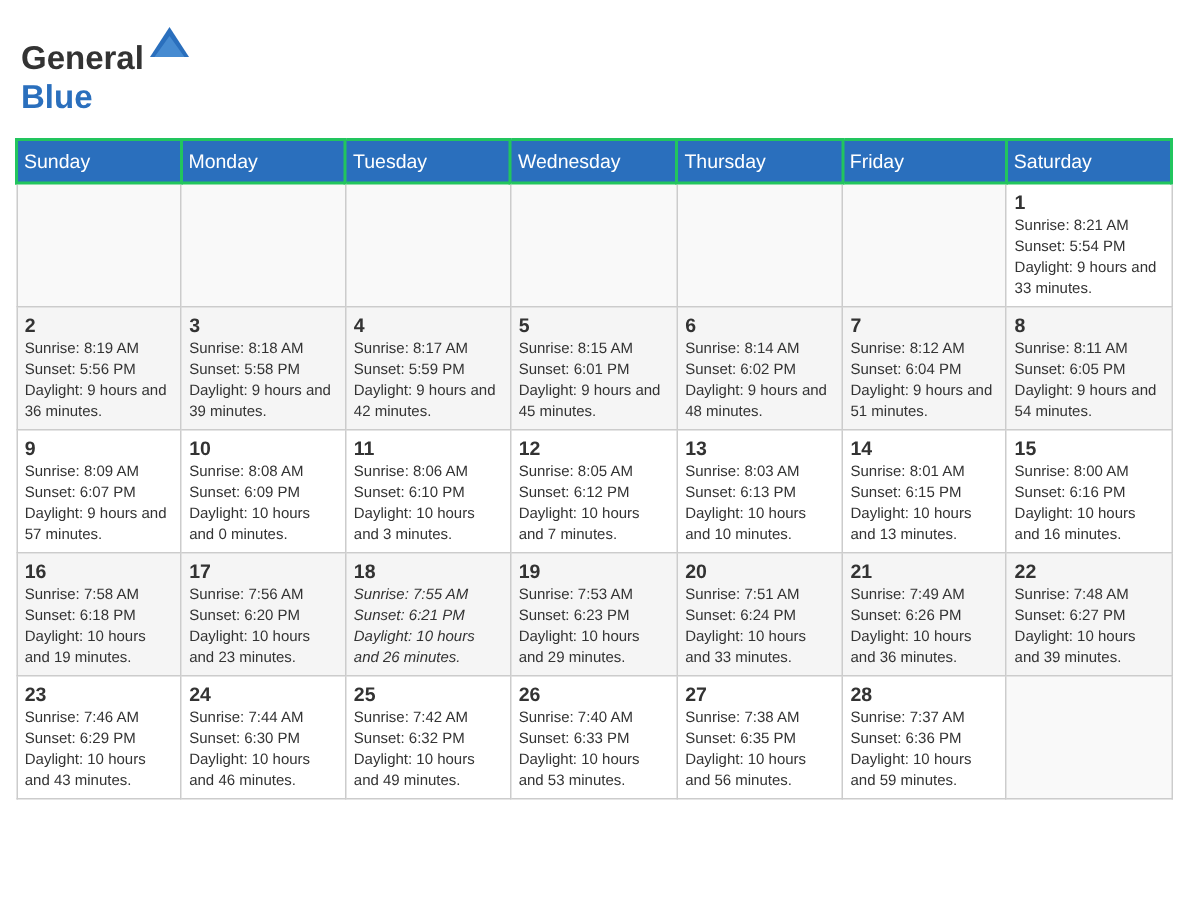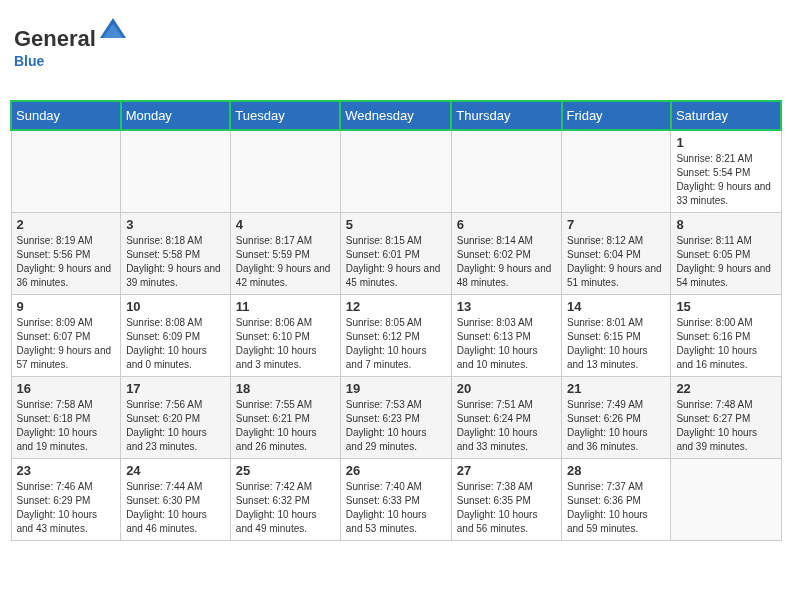--- a/index.html
+++ b/index.html
@@ -7,21 +7,21 @@
       font-family: Arial, sans-serif;
       background: #fff;
       width: 792px;
       min-height: 612px;
       padding: 10px;
     }
     .header-area {
       display: flex;
       justify-content: space-between;
       align-items: center;
-      margin-bottom: 24px;
+      margin-bottom: 8px;
       padding: 6px 4px;
     }
     .logo {
       display: flex;
       align-items: center;
     }
     .logo-icon {
       width: 30px;
       height: 30px;
       margin-left: 2px;
@@ -87,21 +87,21 @@
 <body>
 
 <div class="header-area">
   <div class="logo">
     <div>
       <span style="font-size:22px;font-weight:bold;color:#333;">General</span><svg class="logo-icon" viewBox="0 0 30 30" xmlns="http://www.w3.org/2000/svg">
         <polygon points="15,2 28,22 2,22" fill="#2a6fbd"></polygon>
         <polygon points="15,8 25,22 5,22" fill="#5a9fdd" opacity="0.6"></polygon>
       </svg>
       <br>
-      <span style="font-size:14px;font-weight:bold;color:#2a6fbd;">Blue</span>
+      <span style="font-size:22px;font-weight:bold;color:#2a6fbd;">Blue</span>
     </div>
   </div>
 </div>
 
 <table class="calendar">
   <thead>
     <tr>
     <th>Sunday</th>
         <th>Monday</th>
         <th>Tuesday</th>
@@ -222,21 +222,21 @@
 Daylight: 10 hours and 19 minutes.</div>
         </td>
         <td>
           <span class="day-number">17</span>
           <div class="day-info" style="white-space: pre-line;">Sunrise: 7:56 AM
 Sunset: 6:20 PM
 Daylight: 10 hours and 23 minutes.</div>
         </td>
         <td>
           <span class="day-number">18</span>
-          <div class="day-info" style="white-space: pre-line;">Sunrise: 7:55 AM
+          <div class="day-info" style="white-space: pre-line; font-style: italic;">Sunrise: 7:55 AM
 Sunset: 6:21 PM
 Daylight: 10 hours and 26 minutes.</div>
         </td>
         <td>
           <span class="day-number">19</span>
           <div class="day-info" style="white-space: pre-line;">Sunrise: 7:53 AM
 Sunset: 6:23 PM
 Daylight: 10 hours and 29 minutes.</div>
         </td>
         <td>

